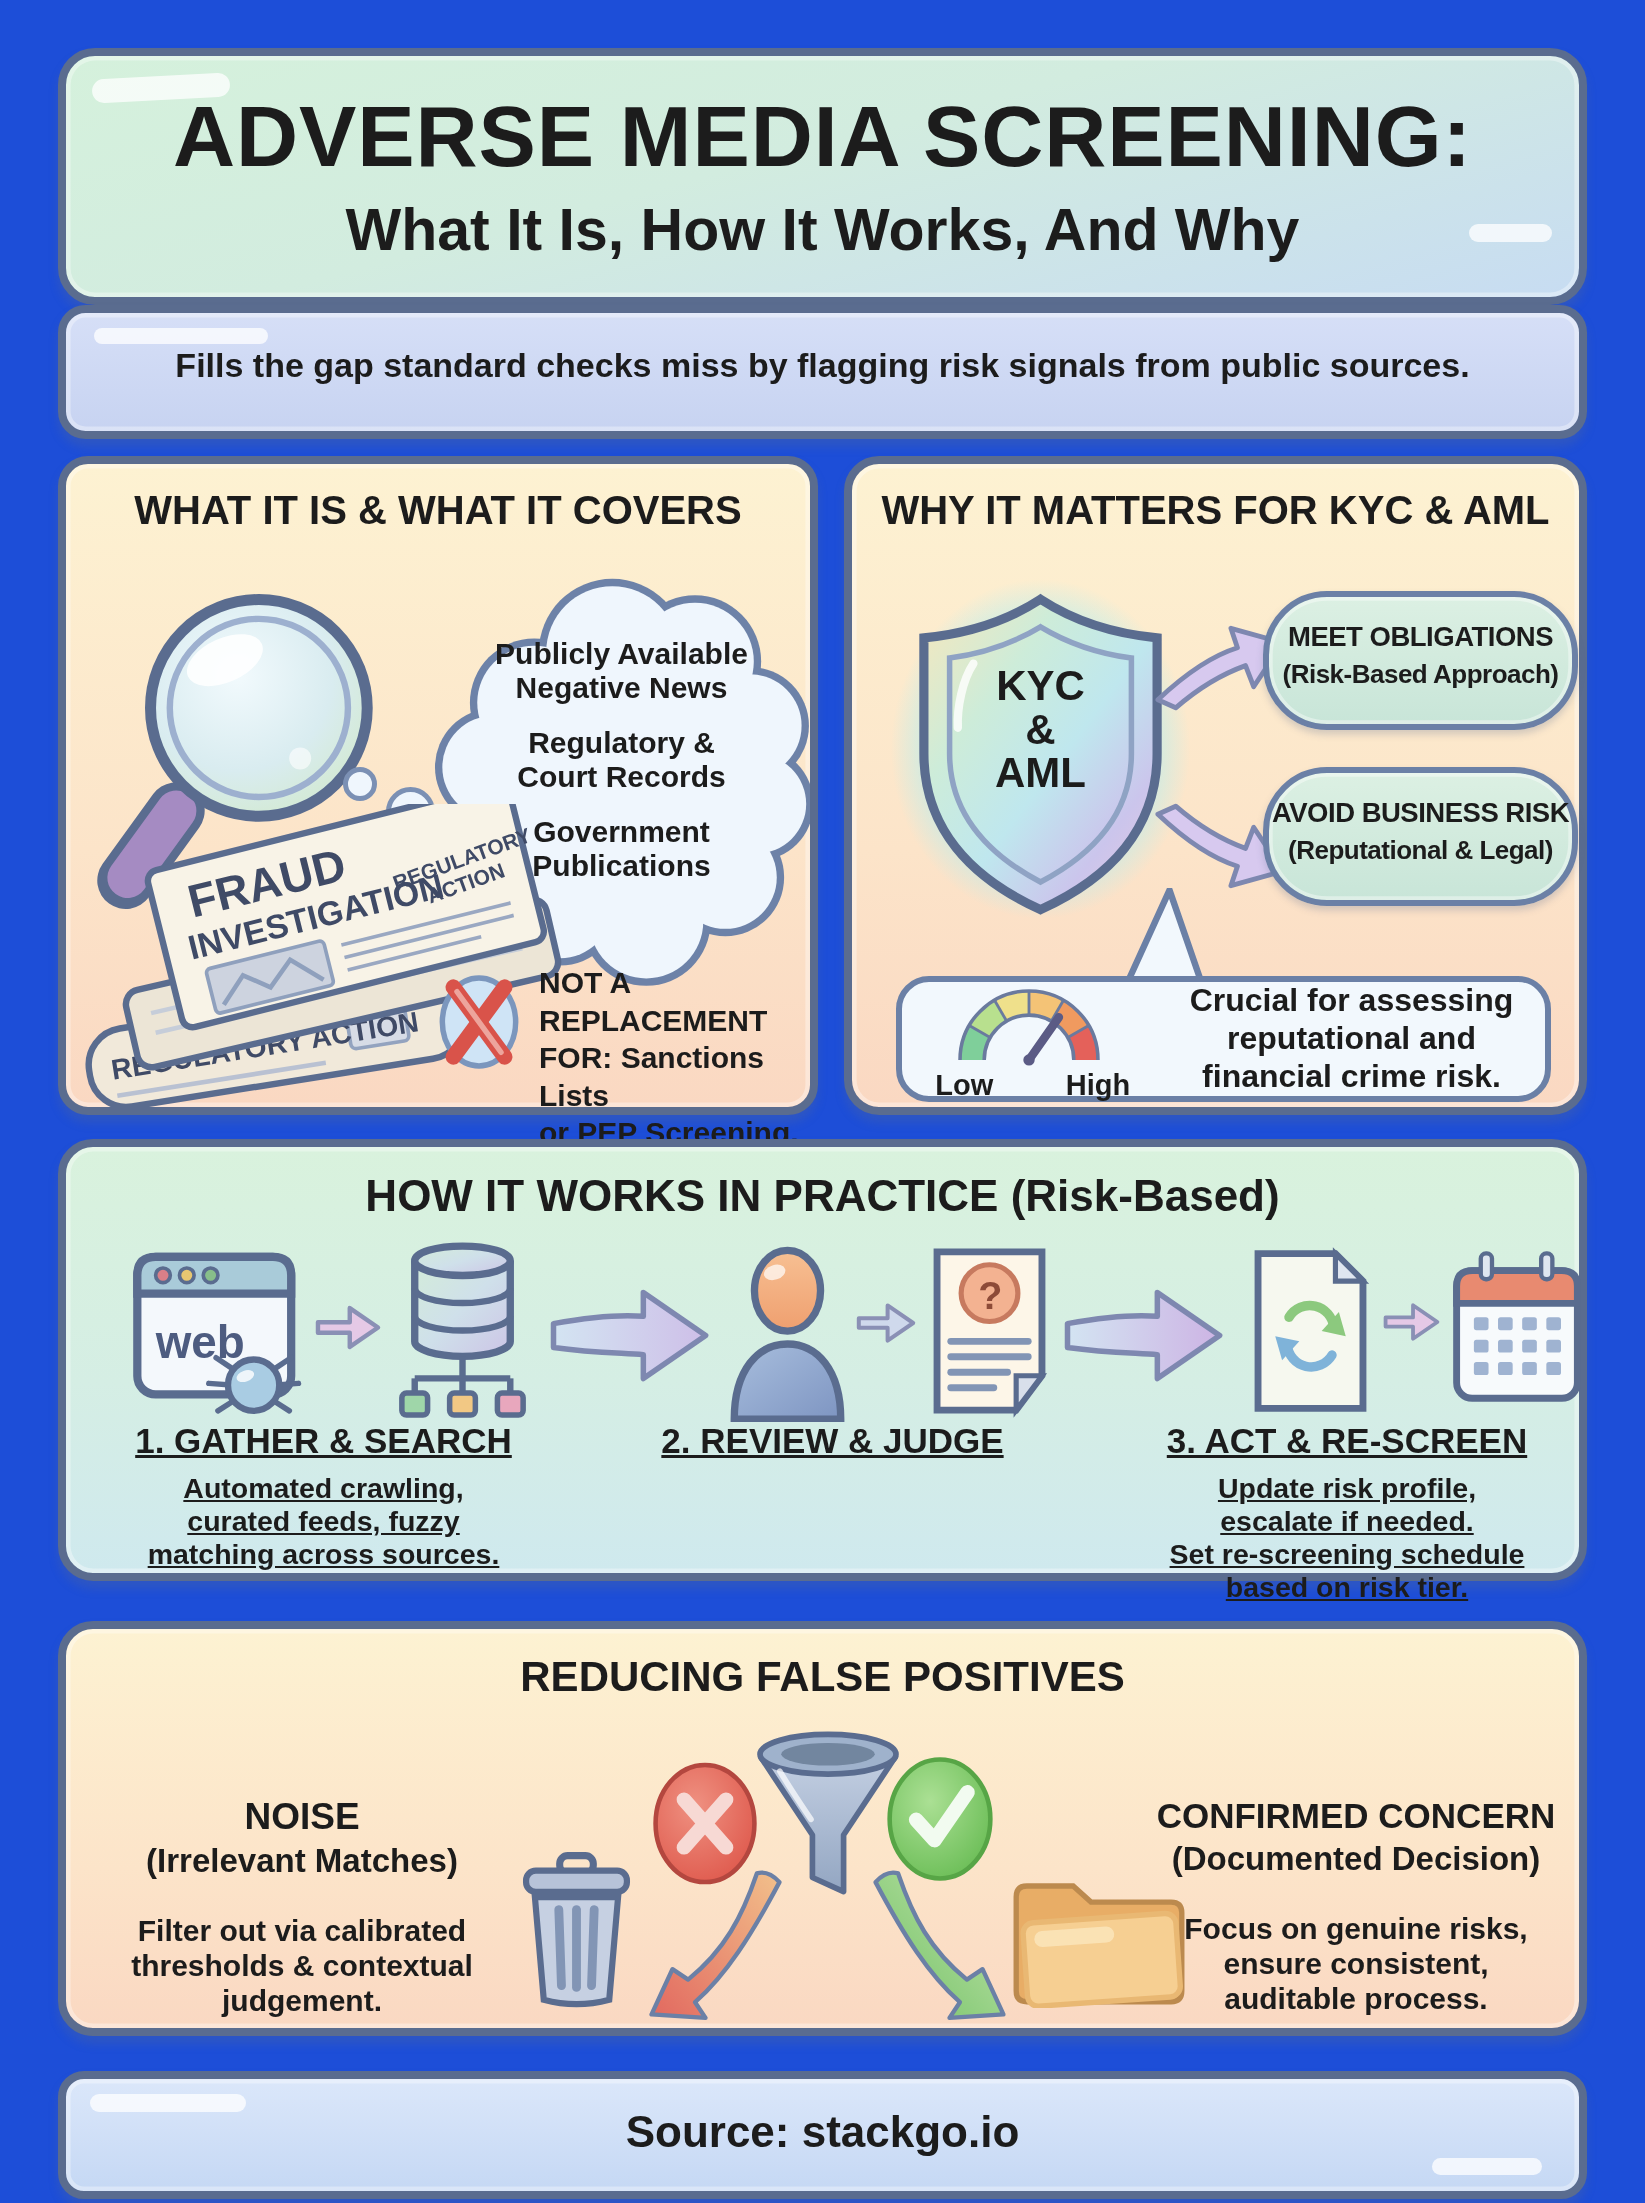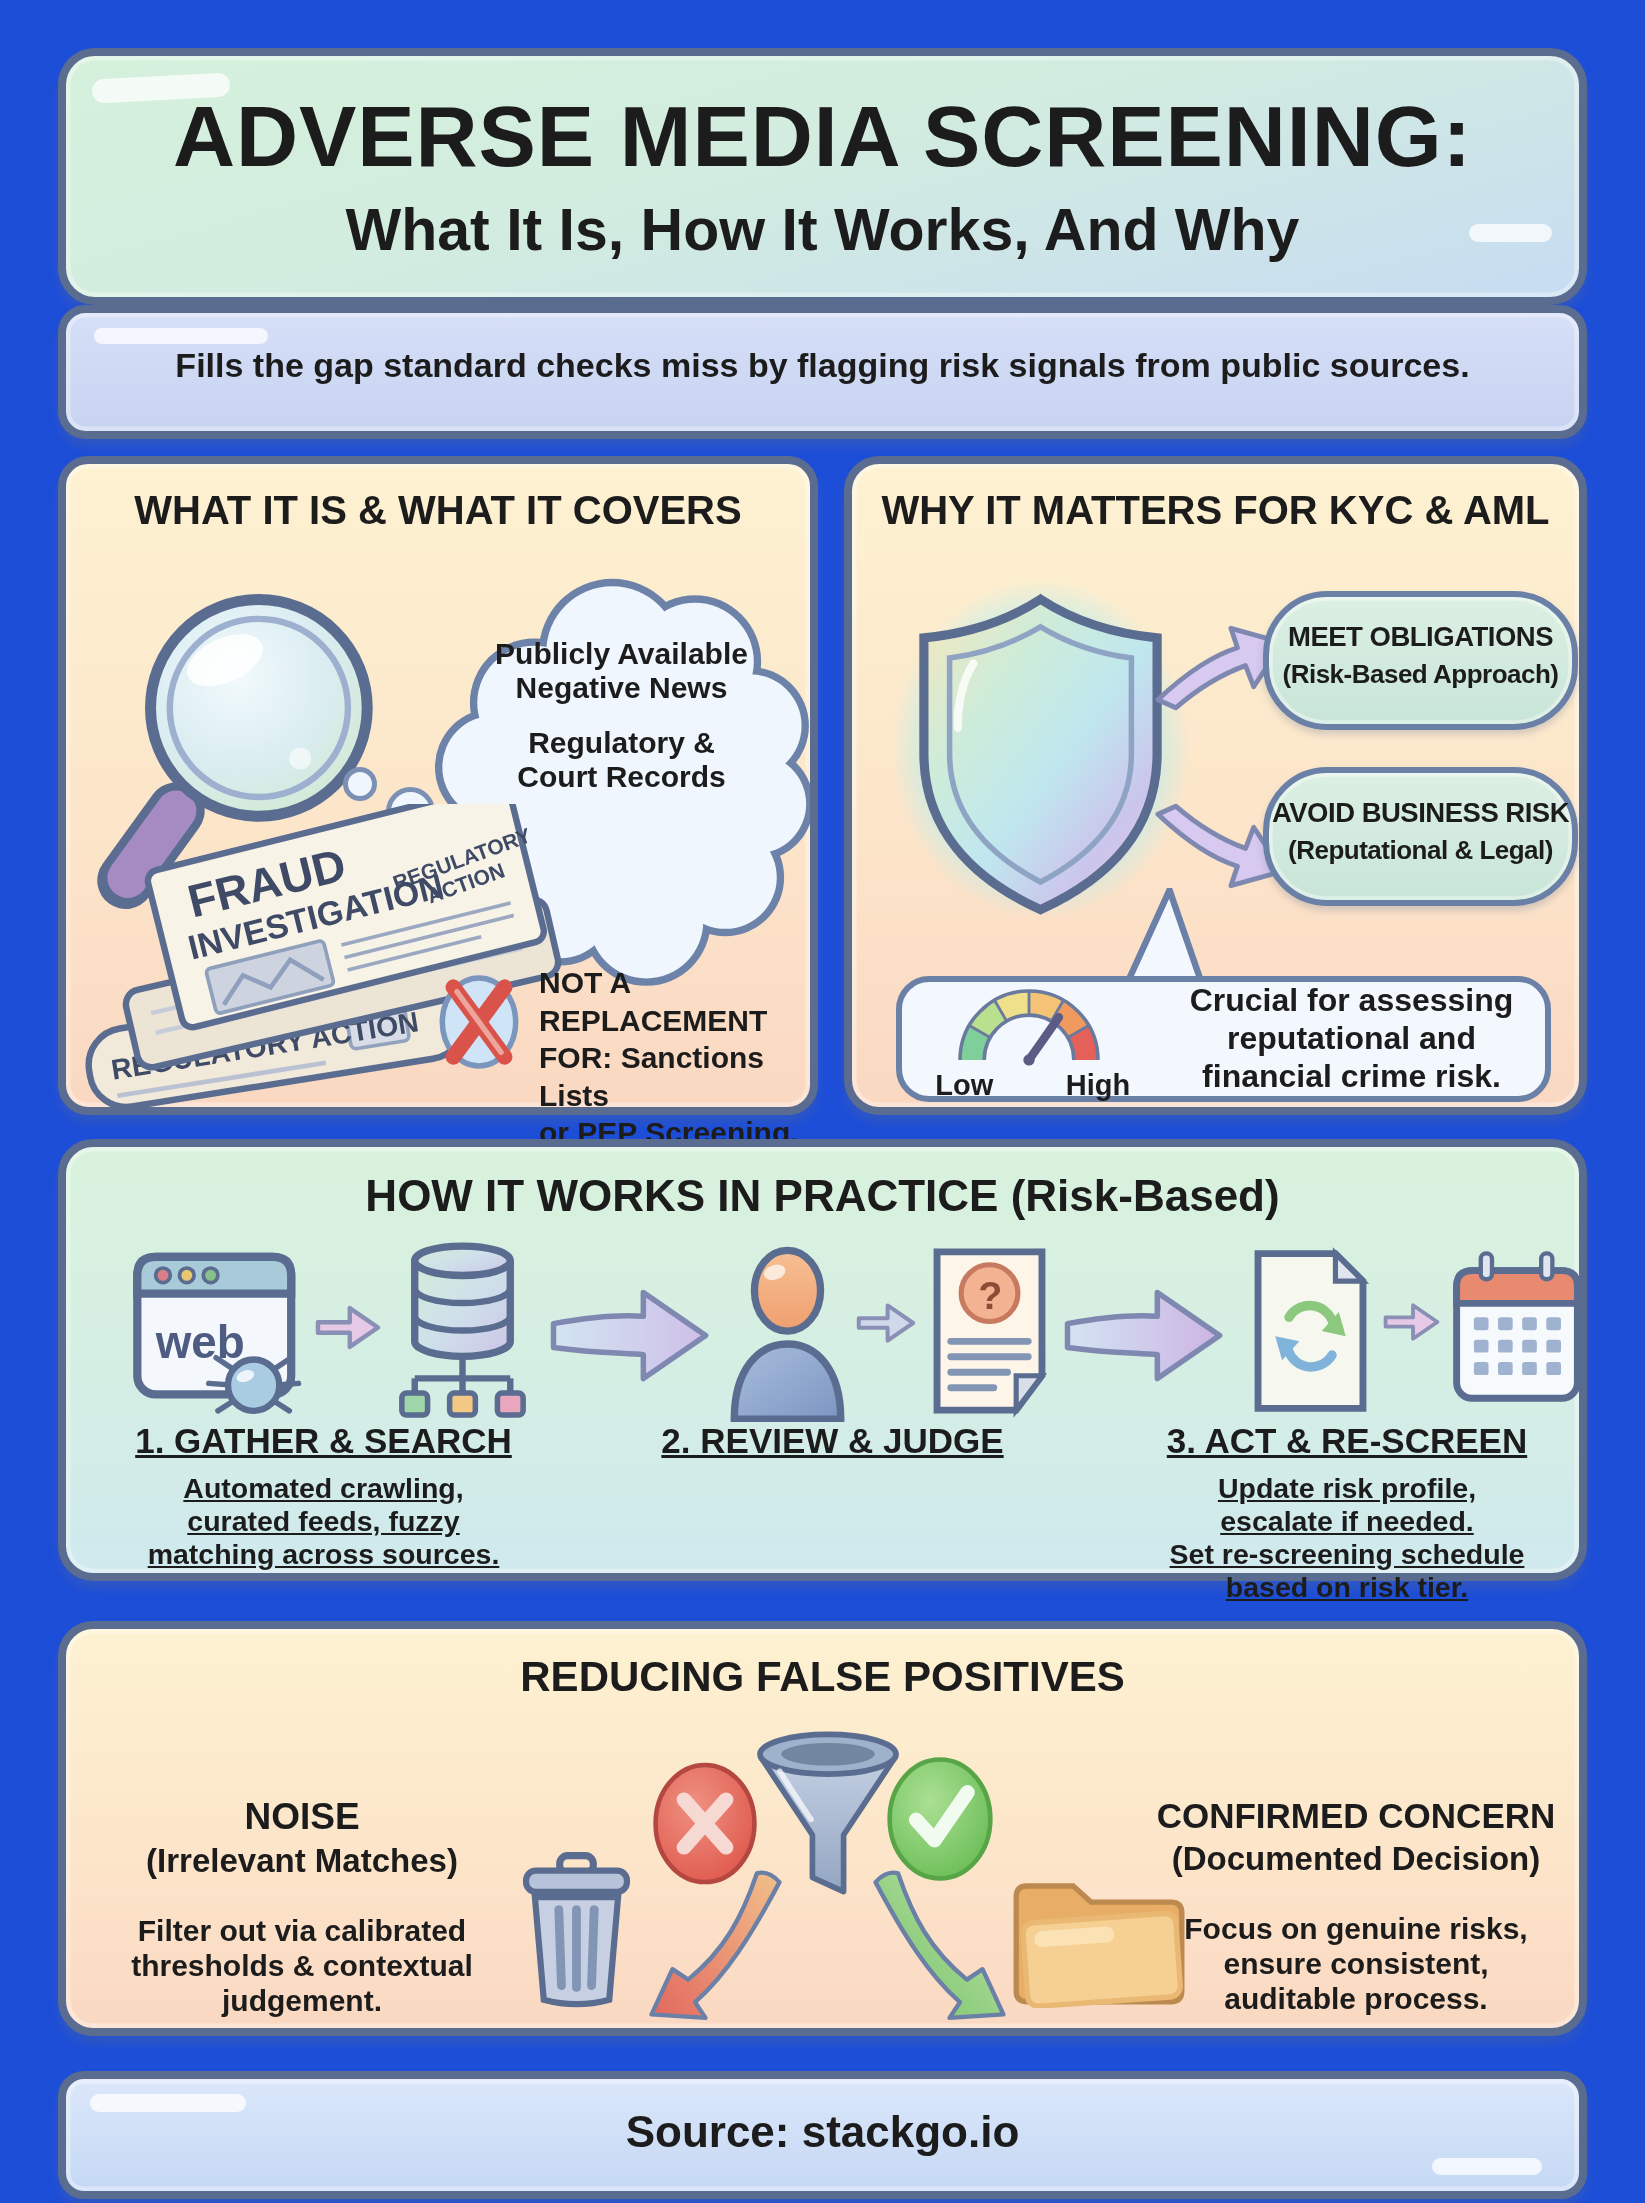--- a/index.html
+++ b/index.html
@@ -123,20 +123,21 @@
         <circle cx="232" cy="388" r="62"></circle>
           <circle cx="138" cy="370" r="58"></circle>
           <circle cx="78" cy="305" r="54"></circle>
         <circle cx="66" cy="220" r="56"></circle>
           <circle cx="205" cy="240" r="140"></circle>
       </g>
     </svg>
     <div class="cloud-text" style="left:390px;top:173px;width:331px;">
       <div class="cloud-item">Publicly Available<br>Negative News</div>
       <div class="cloud-item">Regulatory &amp;<br>Court Records</div>
+      <div class="cloud-item">Government<br>Publications</div>
     </div>
 
     <svg class="abs" style="left:9.2px;top:340px;" width="569" height="303" viewBox="0 0 620 330">
 
       <g transform="rotate(-9 220 265)">
         <rect x="14" y="218" width="412" height="86" rx="40" fill="#f1e9da" stroke="#5a6c8f" stroke-width="7"></rect>
         <rect x="300" y="236" width="64" height="44" rx="6" fill="#d7dce6" stroke="#93a3bf" stroke-width="4"></rect>
         <line x1="40" y1="290" x2="270" y2="290" stroke="#b9c1d2" stroke-width="5"></line>
         <text x="38" y="272" font-size="31" font-weight="bold" fill="#3f4a66" font-family="Liberation Sans, sans-serif">REGULATORY ACTION</text>
       </g>
@@ -187,20 +188,21 @@
           <stop offset="55%" stop-color="#bfe7ee"></stop>
             <stop offset="78%" stop-color="#cbc5ec"></stop>
           <stop offset="100%" stop-color="#e6c8df"></stop>
         </linearGradient>
       </defs>
       <ellipse cx="165" cy="185" rx="163" ry="185" fill="url(#glowG)"></ellipse>
       <path d="M165 22 C 205 48 250 60 292 64 L 292 190 C 292 272 240 326 165 360 C 90 326 38 272 38 190 L 38 64 C 80 60 125 48 165 22 Z" fill="url(#shieldG)" stroke="#5a6c8f" stroke-width="10"></path>
       <path d="M165 52 C 198 72 234 82 264 86 L 264 190 C 264 256 222 300 165 330 C 108 300 66 256 66 190 L 66 86 C 96 82 132 72 165 52 Z" fill="none" stroke="#8fa3c4" stroke-width="6"></path>
       <path d="M92 92 C 80 110 74 140 75 162" fill="none" stroke="#ffffff" stroke-width="9" stroke-linecap="round" opacity="0.8"></path>
     </svg>
+    <div class="shield-label" style="left:37px;top:200px;width:303px;">KYC<br>&amp;<br>AML</div>
 
     <svg class="abs" style="left:301px;top:145px;" width="138" height="110" viewBox="0 0 170 120">
       <path d="M6 104 C 40 72 72 50 104 40 L 96 16 L 160 34 L 124 88 L 114 62 C 86 72 58 88 28 114 Z" fill="#d7c9ef" stroke="#7e88b0" stroke-width="6" stroke-linejoin="round"></path>
     </svg>
     <svg class="abs" style="left:301px;top:331px;" width="138" height="110" viewBox="0 0 170 120">
       <g transform="translate(0,120) scale(1,-1)">
         <path d="M6 104 C 40 72 72 50 104 40 L 96 16 L 160 34 L 124 88 L 114 62 C 86 72 58 88 28 114 Z" fill="#d7c9ef" stroke="#7e88b0" stroke-width="6" stroke-linejoin="round"></path>
       </g>
     </svg>
 

